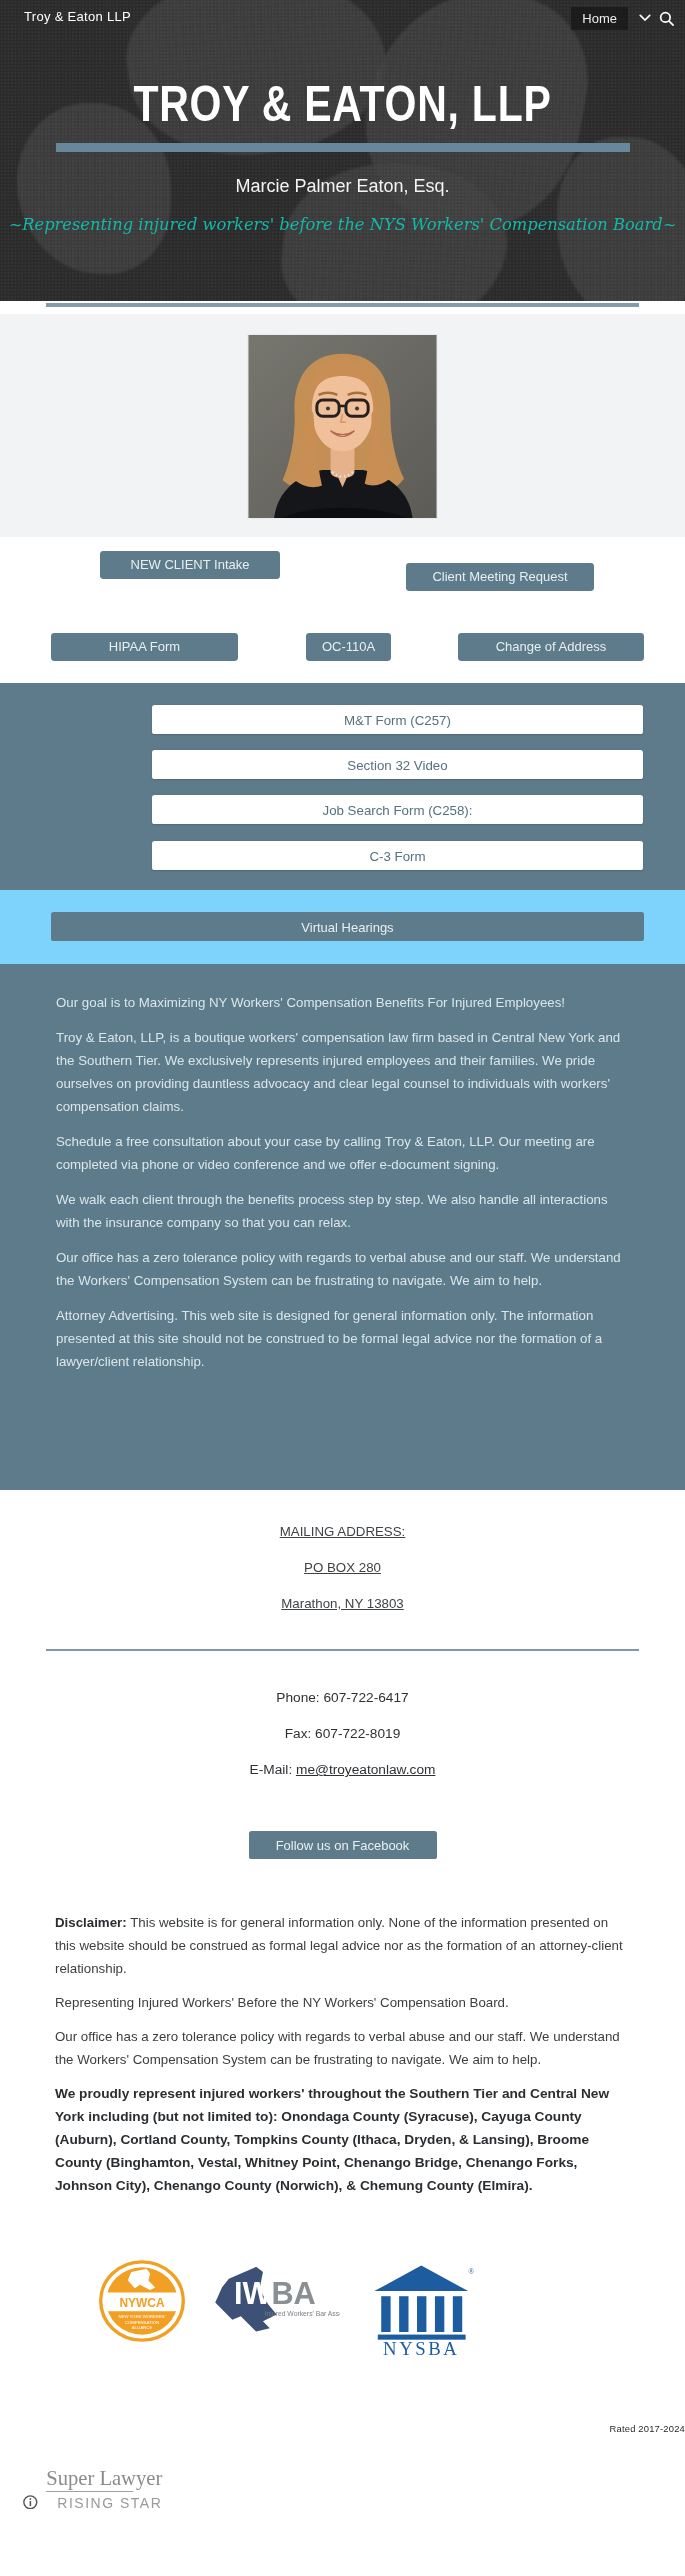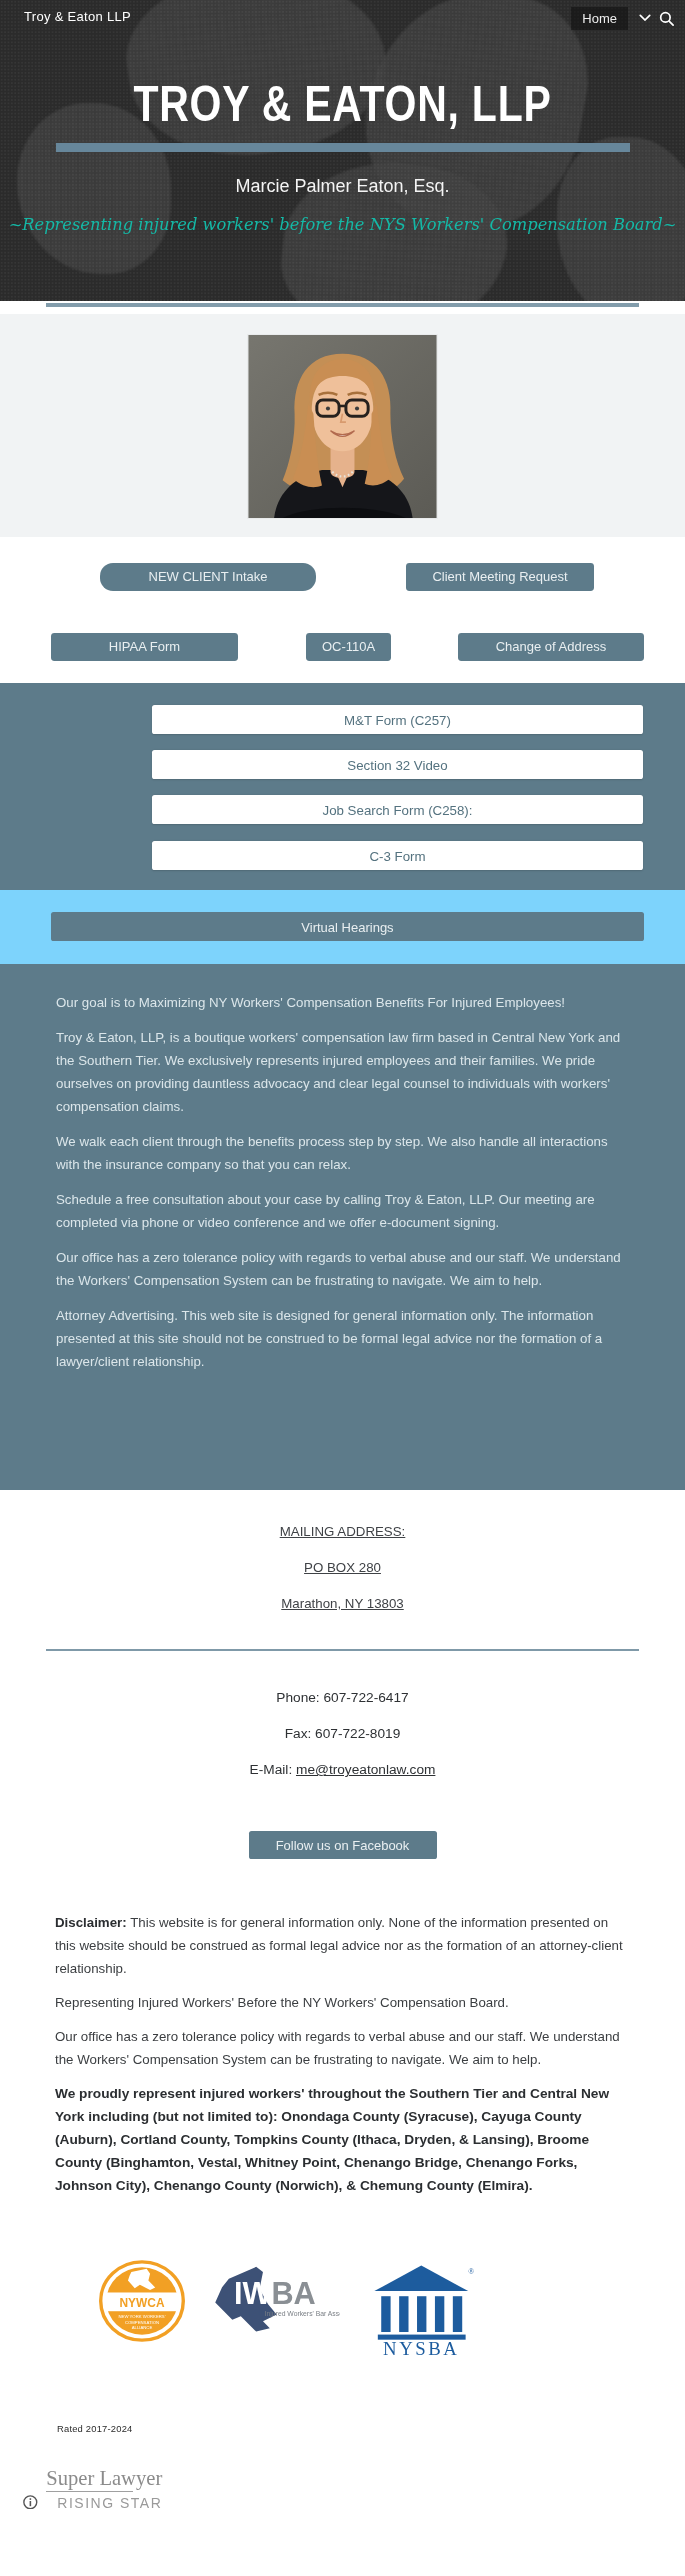--- a/index.html
+++ b/index.html
@@ -38,21 +38,21 @@
 
   
   .photo-sec{height:223px;background:#f1f3f4;text-align:center;}
   .photo-sec svg{margin-top:21.4px;display:inline-block;box-shadow:0 0 0 0.9px rgba(0,0,0,.04);}
 
   
   .actions{height:146px;background:#ffffff;position:relative;}
   .btn{display:inline-block;box-sizing:border-box;background:#5d7b8a;color:#e9eff1;text-align:center;
        font-size:13px;border:none;border-radius:3.4px;cursor:pointer;font-family:"Liberation Sans",sans-serif;}
   .row1 .btn,.row2 .btn{position:absolute;height:28px;line-height:28px;padding:0;}
-  .b-intake{left:100px;top:26px;width:216px;border-radius:13px;}
+  .b-intake{left:100px;top:14px;width:180px;}
   .b-meeting{left:406px;top:26px;width:188px;}
   .b-hipaa{left:51px;top:96px;width:187px;}
   .b-oc{left:306px;top:96px;width:85px;}
   .b-coa{left:458px;top:96px;width:186px;}
 
   
   .form-band{height:207px;background:#5d7b8a;position:relative;}
   .wbtn{position:absolute;left:152px;width:491px;height:29px;line-height:29px;background:#ffffff;
         color:#54727f;font-size:13.3px;text-align:center;border:none;border-radius:2.6px;cursor:pointer;
         font-family:"Liberation Sans",sans-serif;box-shadow:0 0.9px 1.7px rgba(0,0,0,.15);}
@@ -73,21 +73,21 @@
   .bold-lines{margin-top:38px;}
   .bold-lines p{margin:0 0 19px;text-align:center;font-size:13.7px;line-height:17px;font-weight:400;color:#2e3134;}
   .email-link{color:#2e3134;text-decoration:underline;cursor:pointer;}
   .b-fb{display:block;margin:53px auto 0;width:188px;height:28px;line-height:28px;border-radius:2.6px;}
   .legal{width:575px;margin:52px auto 0;}
   .legal p{margin:0 0 11px;font-size:13.3px;line-height:23px;color:#3b3e41;}
   .legal p.counties{font-weight:700;color:#2b2e31;font-size:13.7px;margin-top:0.9px;}
   .legal b{color:#2b2e31;}
   .logo-row{display:flex;align-items:flex-start;margin:63px 0 0 99px;}
   .logo-row .gap1{width:18px;} .logo-row .gap2{width:31px;}
-  .rated{margin:65px 0 0 57px;font-size:9.4px;line-height:11px;color:#2b2b2b;letter-spacing:0.2px;}
+  .rated{margin:65px 0 0 57px;font-size:9.4px;line-height:11px;color:#2b2b2b;letter-spacing:0.2px;text-align:right;}
   .sl-badge{display:flex;align-items:flex-end;margin:34px 0 0 23px;cursor:pointer;}
   .sl-info{margin:0 8.6px 1.7px 0;line-height:0;}
   .sl-text{border-bottom:none;}
   .sl-name{font-family:"Liberation Serif",serif;font-size:20.6px;line-height:20.6px;color:#8b8b8b;}
   .sl-rule{width:87px;height:0.9px;background:#a0a0a0;margin-top:2.6px;}
   .sl-star{font-size:14px;letter-spacing:1.5px;color:#9a9a9a;text-align:right;margin-top:2.6px;}
 </style>
 </head>
 <body>
 
@@ -177,22 +177,22 @@
     <button class="wbtn w4">C-3 Form</button>
   </div>
 
   <div class="vh-sec">
     <button class="btn b-vh">Virtual Hearings</button>
   </div>
 
   <div class="about">
     <p>Our goal is to Maximizing NY Workers' Compensation Benefits For Injured Employees!</p>
     <p>Troy &amp; Eaton, LLP, is a boutique workers' compensation law firm based in Central New York and the Southern Tier. We exclusively represents injured employees and their families. We pride ourselves on providing dauntless advocacy and clear legal counsel to individuals with workers' compensation claims.</p>
+    <p>Schedule a free consultation about your case by calling Troy &amp; Eaton, LLP. Our meeting are completed via phone or video conference and we offer e-document signing.</p>
     <p>We walk each client through the benefits process step by step. We also handle all interactions with the insurance company so that you can relax.</p>
-    <p>Schedule a free consultation about your case by calling Troy &amp; Eaton, LLP. Our meeting are completed via phone or video conference and we offer e-document signing.</p>
     <p>Our office has a zero tolerance policy with regards to verbal abuse and our staff. We understand the Workers' Compensation System can be frustrating to navigate. We aim to help.</p>
     <p>Attorney Advertising. This web site is designed for general information only. The information presented at this site should not be construed to be formal legal advice nor the formation of a lawyer/client relationship.</p>
   </div>
 
   <div class="contact">
 
     <div class="addr">
       <p>MAILING ADDRESS:</p>
       <p>PO BOX 280</p>
       <p>Marathon, NY 13803</p>

